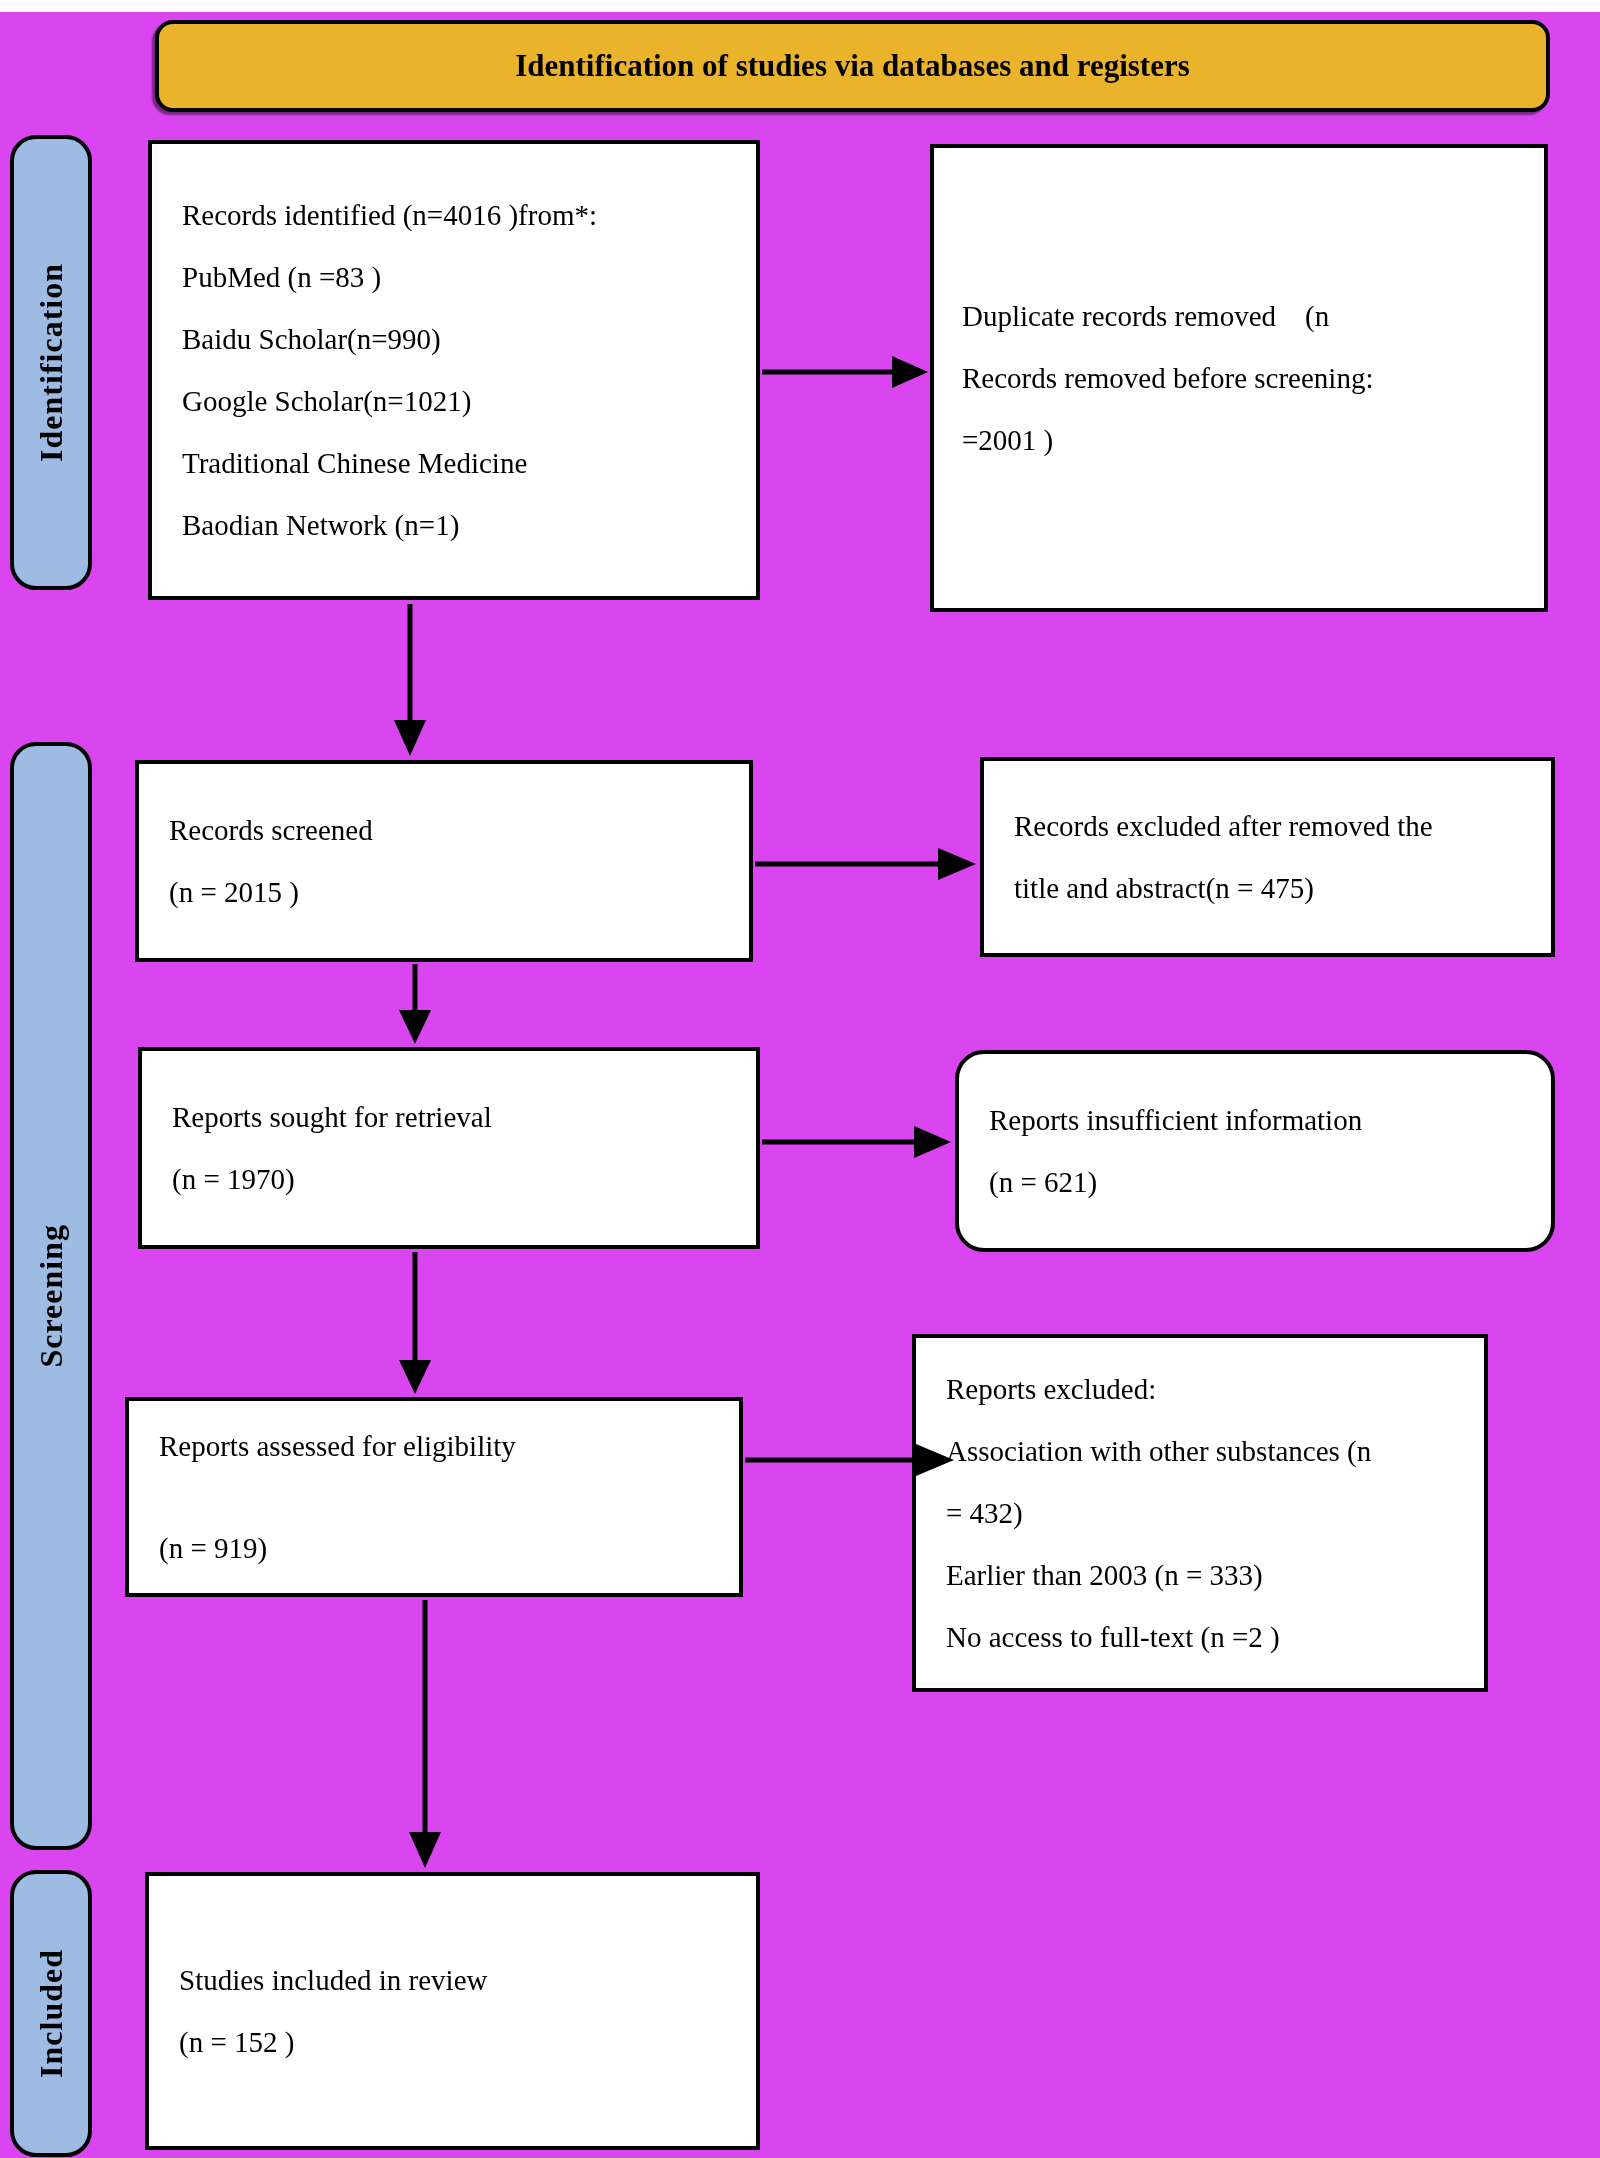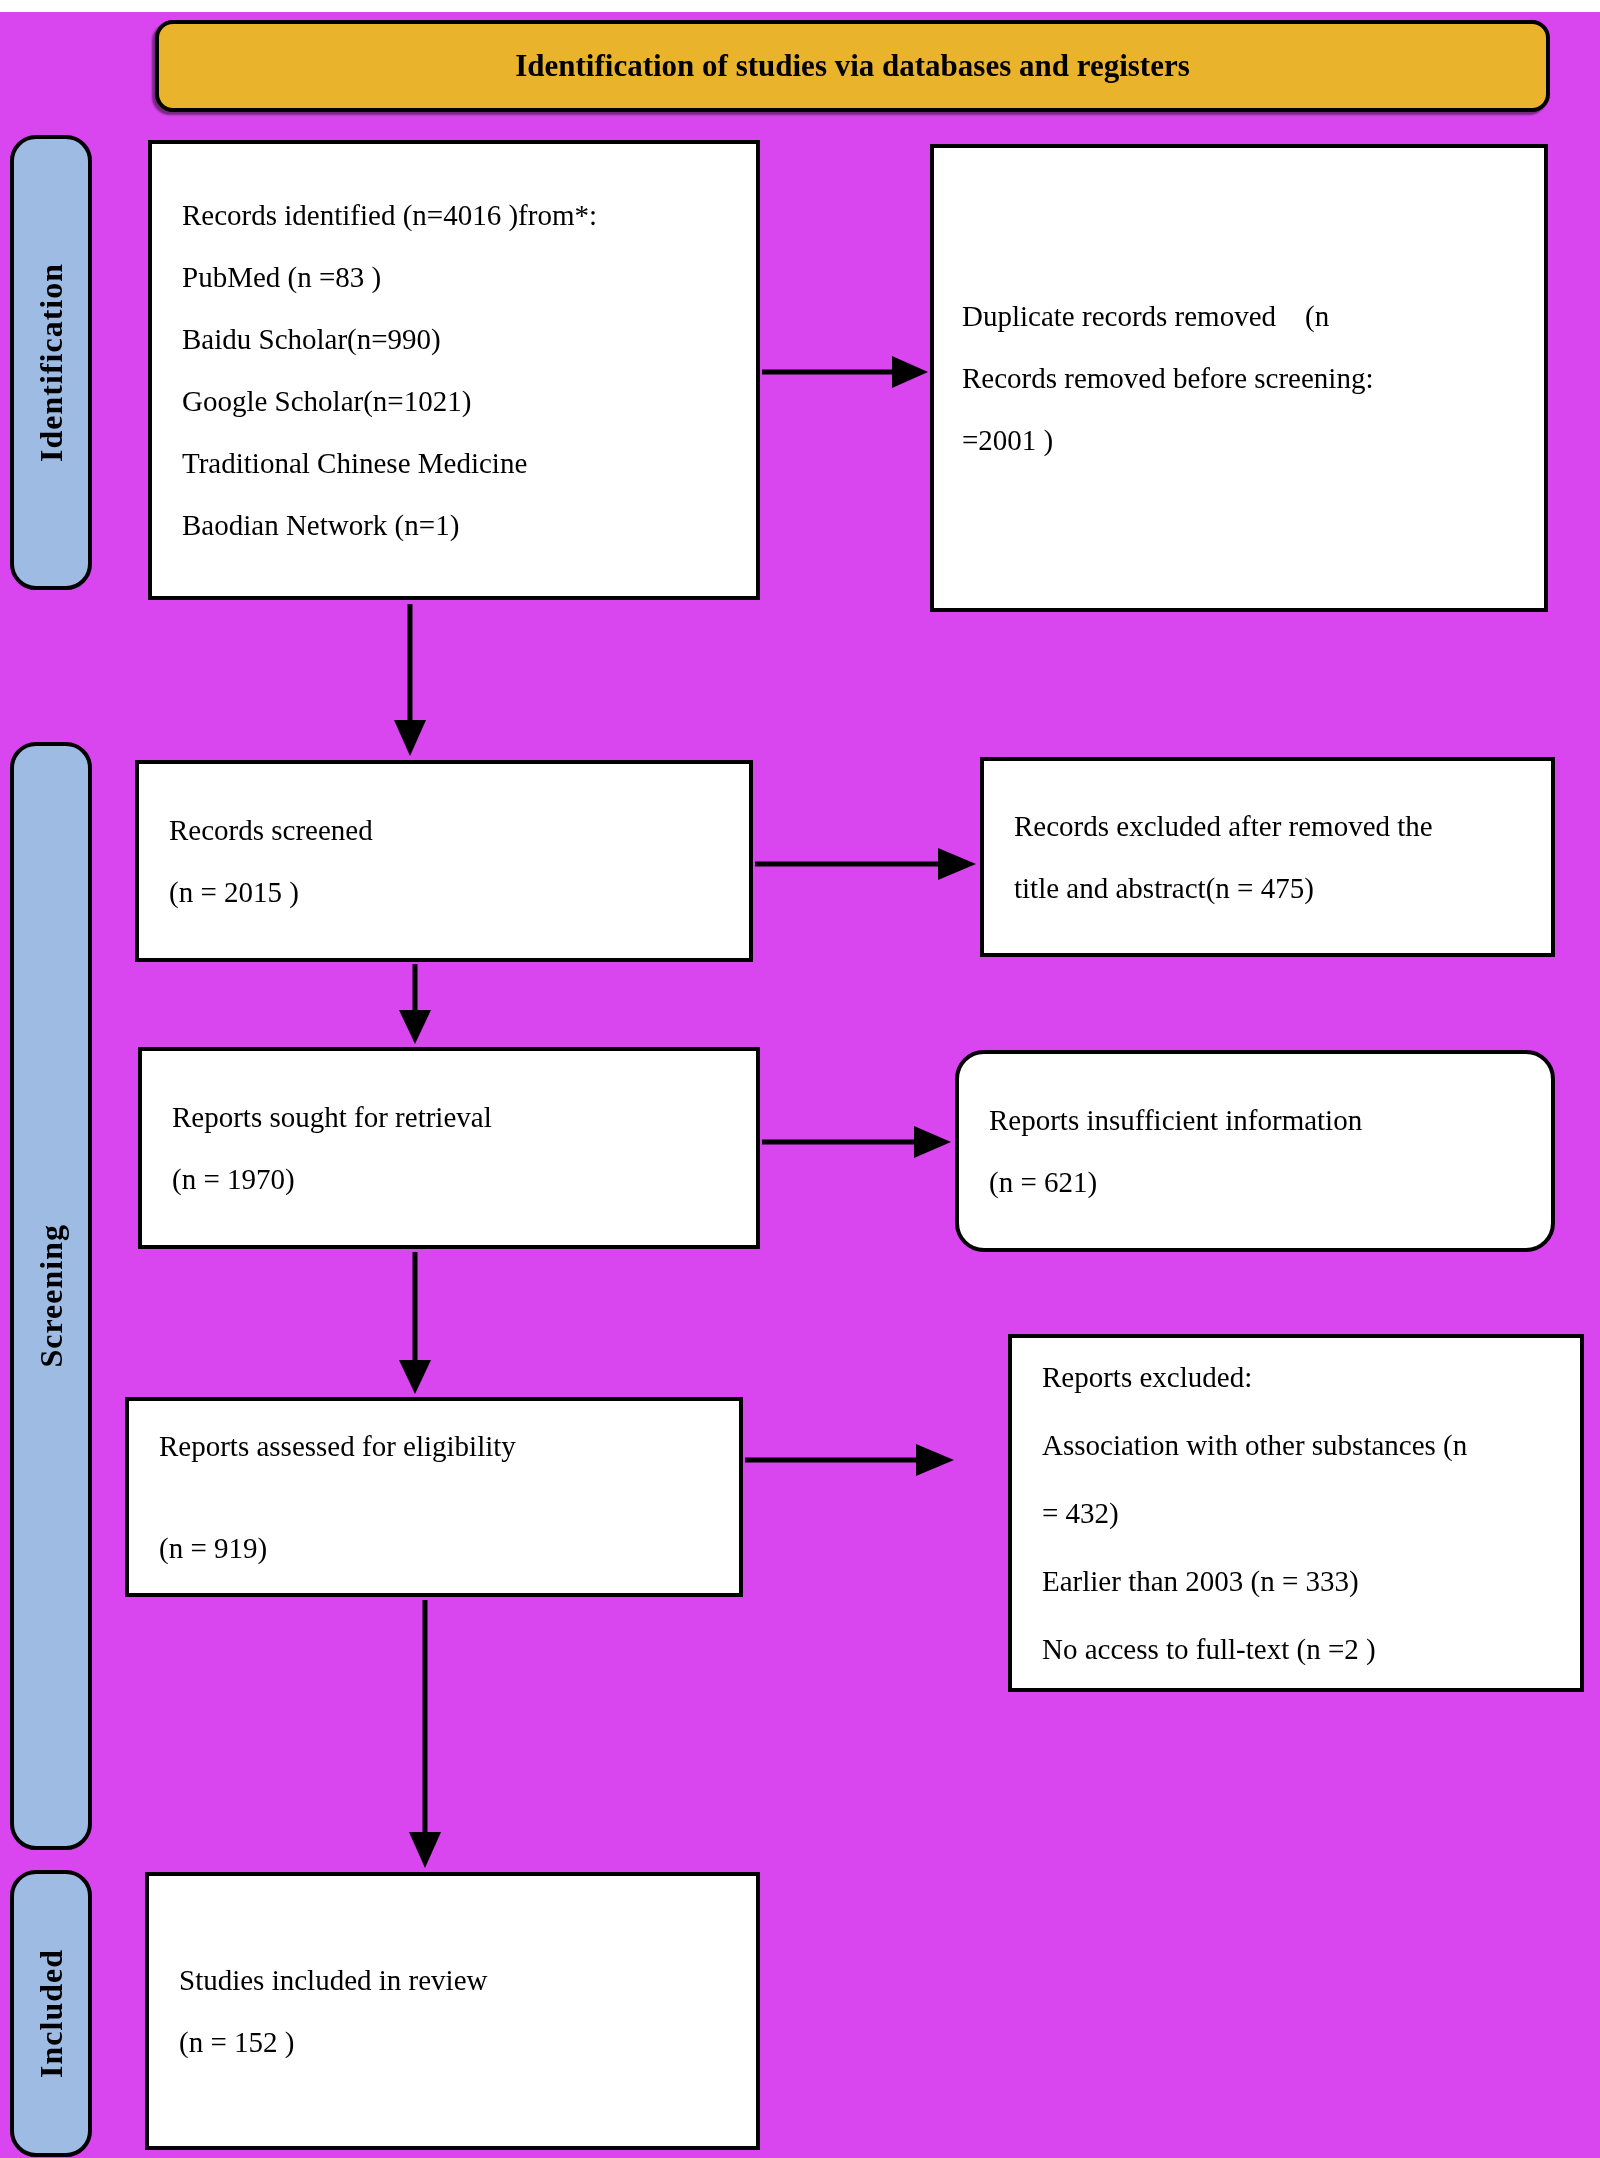--- a/index.html
+++ b/index.html
@@ -37,21 +37,21 @@
     padding:8px 18px 8px 30px;
   }
   .flow-box .line { font-size:29px; line-height:62px; white-space:pre; }
   .box-records-identified { left:148px; top:128px; width:612px; height:460px;font-family:Liberation Serif, serif; }
   .box-records-removed    { left:930px; top:132px; width:618px; height:468px; padding-left:28px; }
   .box-records-screened   { left:135px; top:748px; width:618px; height:202px; }
   .box-records-excluded   { left:980px; top:745px; width:575px; height:200px; }
   .box-reports-sought     { left:138px; top:1035px; width:622px; height:202px; }
   .box-reports-insufficient { left:955px; top:1038px; width:600px; height:202px;border-radius:29px; }
   .box-reports-assessed   { left:125px; top:1385px; width:618px; height:200px;gap:40px; }
-  .box-reports-excluded   { left:1008px; top:1322px; width:576px; height:358px;justify-content:space-between; }
+  .box-reports-excluded   { left:912px; top:1322px; width:576px; height:358px; }
   .box-studies-included   { left:145px; top:1860px; width:615px; height:278px; }
   .arrows { position:absolute; left:0; top:0; width:1600px; height:2158px; pointer-events:none; }
 </style>
 </head>
 <body>
 
 <div class="canvas">
 
   <div class="header-banner">
     <span class="title">Identification of studies via databases and registers</span>

